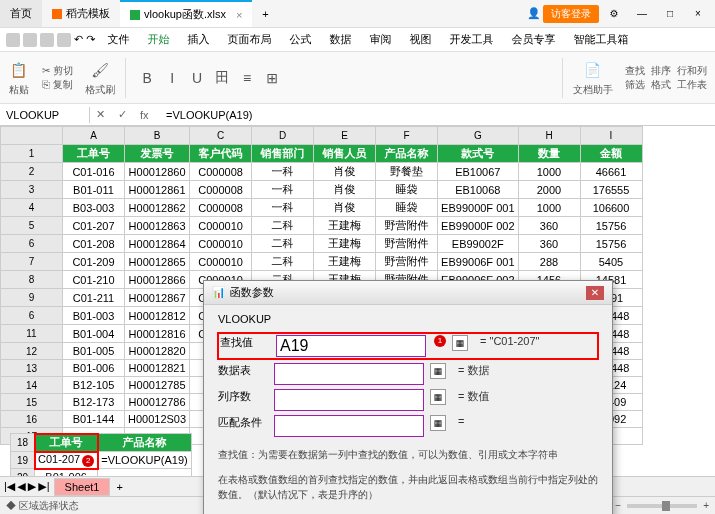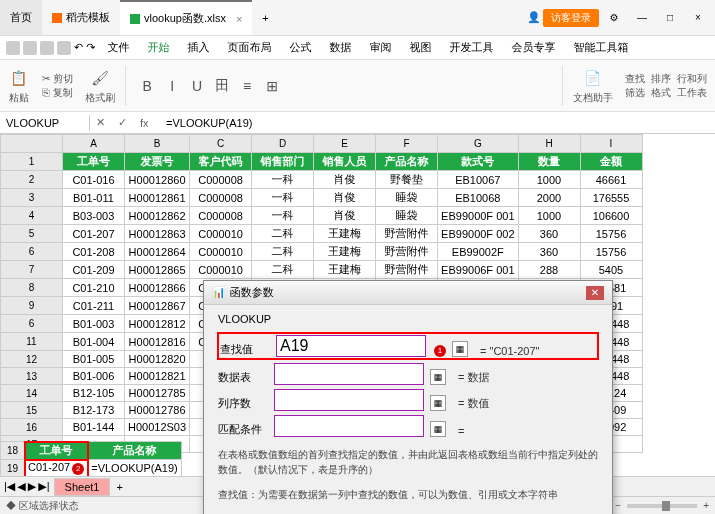--- a/index.html
+++ b/index.html
@@ -1,20 +1,20 @@
 <!DOCTYPE html>
 <html><head>
 <meta charset="utf-8">
 <style>
 *{margin:0;padding:0;box-sizing:border-box;font-family:"Microsoft YaHei",Arial,sans-serif}
 body{width:715px;height:514px;background:#fff;overflow:hidden;position:relative;font-size:11px}
-.titlebar{height:36px;background:#f5f5f5;display:flex;align-items:center;border-bottom:1px solid #ddd}
+.titlebar{height:28px;background:#f5f5f5;display:flex;align-items:center;border-bottom:1px solid #ddd}
 .tab{padding:4px 10px;display:flex;align-items:center;gap:4px;height:100%;font-size:11px}
 .tab.home{background:#e8e8e8}
-.tab.active{background:#fff;border-top:2px solid #737373}
+.tab.active{background:#fff;border-top:2px solid #0ea5e9}
 .tab-ico{width:10px;height:10px;display:inline-block}
 .win-ctrl{margin-left:auto;display:flex;gap:2px;padding-right:4px;align-items:center}
 .win-btn{width:26px;height:20px;display:flex;align-items:center;justify-content:center;font-size:10px}
 .login-btn{background:#ff7a00;color:#fff;padding:2px 8px;border-radius:2px;font-size:10px}
 .menubar{height:24px;display:flex;align-items:center;padding:0 6px;gap:6px;border-bottom:1px solid #e0e0e0;font-size:11px}
 .menu-item{padding:2px 6px;cursor:pointer}
 .menu-item.active{color:#1a8c3c;font-weight:normal}
 .menu-left{display:flex;gap:3px;align-items:center}
 .mico{width:14px;height:14px;background:#ccc;border-radius:2px}
 .toolbar{height:52px;display:flex;align-items:center;padding:0 4px;gap:4px;border-bottom:1px solid #e0e0e0;background:#f9f9f9}
@@ -34,21 +34,21 @@
 td.rowh{background:#e8e8e8;border:1px solid #ccc;text-align:center;width:24px;font-size:10px}
 td.cell{border:1px solid #ccc;padding:1px 3px;height:17px;white-space:nowrap;text-align:center}
 td.hdr{background:#1fa845;color:#fff;font-weight:bold;text-align:center}
 .red-box{outline:2px solid red;outline-offset:-1px}
 .red-badge{display:inline-block;width:12px;height:12px;background:#d00;color:#fff;border-radius:50%;font-size:8px;text-align:center;line-height:12px;margin-left:2px}
 .dialog{position:absolute;left:203px;top:280px;width:410px;background:#f0f0f0;border:1px solid #888;box-shadow:2px 2px 8px rgba(0,0,0,.3);z-index:10}
 .dlg-title{background:linear-gradient(#fafafa,#e0e0e0);padding:4px 8px;display:flex;align-items:center;gap:4px;font-size:11px;border-bottom:1px solid #ccc}
 .dlg-close{margin-left:auto;width:18px;height:14px;background:#c75050;color:#fff;text-align:center;font-size:10px;line-height:14px}
 .dlg-body{padding:8px 14px;font-size:11px}
 .dlg-vlk{font-size:11px;margin-bottom:8px}
-.dlg-row{display:flex;align-items:flex-end;margin:4px 0;gap:6px}
+.dlg-row{display:flex;align-items:flex-start;margin:4px 0;gap:6px}
 .dlg-lbl{width:50px;font-size:11px}
 .dlg-inp{width:150px;border:1px solid #a21caf;padding:1px 3px;font-size:16px;background:#fff}
 .dlg-ref{width:16px;height:16px;border:1px solid #999;background:#fff;font-size:9px;display:flex;align-items:center;justify-content:center}
 .dlg-res{margin-left:6px;font-size:11px;color:#333}
 .dlg-desc{font-size:10px;color:#444;margin:10px 0;line-height:1.5}
 .sheet-tabs{position:absolute;bottom:18px;left:0;right:0;height:20px;display:flex;align-items:center;background:#f0f0f0;border-top:1px solid #ccc;font-size:11px}
 .sheet-nav{display:flex;gap:2px;padding:0 4px}
 .sheet-tab{padding:2px 10px;background:#fca5a5;border:1px solid #ccc}
 .statusbar{position:absolute;bottom:0;left:0;right:0;height:18px;background:#f0f0f0;border-top:1px solid #ccc;display:flex;align-items:center;padding:0 6px;font-size:10px;color:#555}
 .status-r{margin-left:auto;display:flex;gap:6px;align-items:center}
@@ -373,21 +373,21 @@
           <td class="cell"></td>
           <td class="cell"></td>
           <td class="cell"></td>
           <td class="cell"></td>
           <td class="cell"></td>
           <td class="cell"></td>
           <td class="cell"></td>
         </tr>
       </tbody>
     </table>
-<table id="lookup-table" style="position:absolute;left:0;top:307px">
+<table id="lookup-table" style="position:absolute;left:10px;top:307px">
       <tbody>
         <tr>
           <td class="rowh">18</td>
           <td class="cell hdr red-box">工单号</td>
           <td class="cell hdr">产品名称</td>
         </tr>
         <tr>
           <td class="rowh">19</td>
           <td class="cell red-box">C01-207<span class="red-badge">2</span></td>
           <td class="cell" style="text-align:left">=VLOOKUP(A19)</td>
@@ -432,22 +432,22 @@
       <input class="dlg-inp" style="">
       <span class="dlg-ref">▦</span>
       <span class="dlg-res">= <span>数值</span></span>
     </div>
     <div class="dlg-row">
       <span class="dlg-lbl">匹配条件</span>
       <input class="dlg-inp" style="">
       <span class="dlg-ref">▦</span>
       <span class="dlg-res">=</span>
     </div>
+    <div class="dlg-desc">查找值：为需要在数据第一列中查找的数值，可以为数值、引用或文本字符串</div>
     <div class="dlg-desc">在表格或数值数组的首列查找指定的数值，并由此返回表格或数组当前行中指定列处的数值。（默认情况下，表是升序的）</div>
-    <div class="dlg-desc">查找值：为需要在数据第一列中查找的数值，可以为数值、引用或文本字符串</div>
     <div class="dlg-desc">计算结果 =</div>
     <div> <span>▶</span></div>
   </div>
 
 </div>
 
 <div class="sheet-tabs">
   <div class="sheet-nav">
     <span>|◀</span>
     <span>◀</span>

